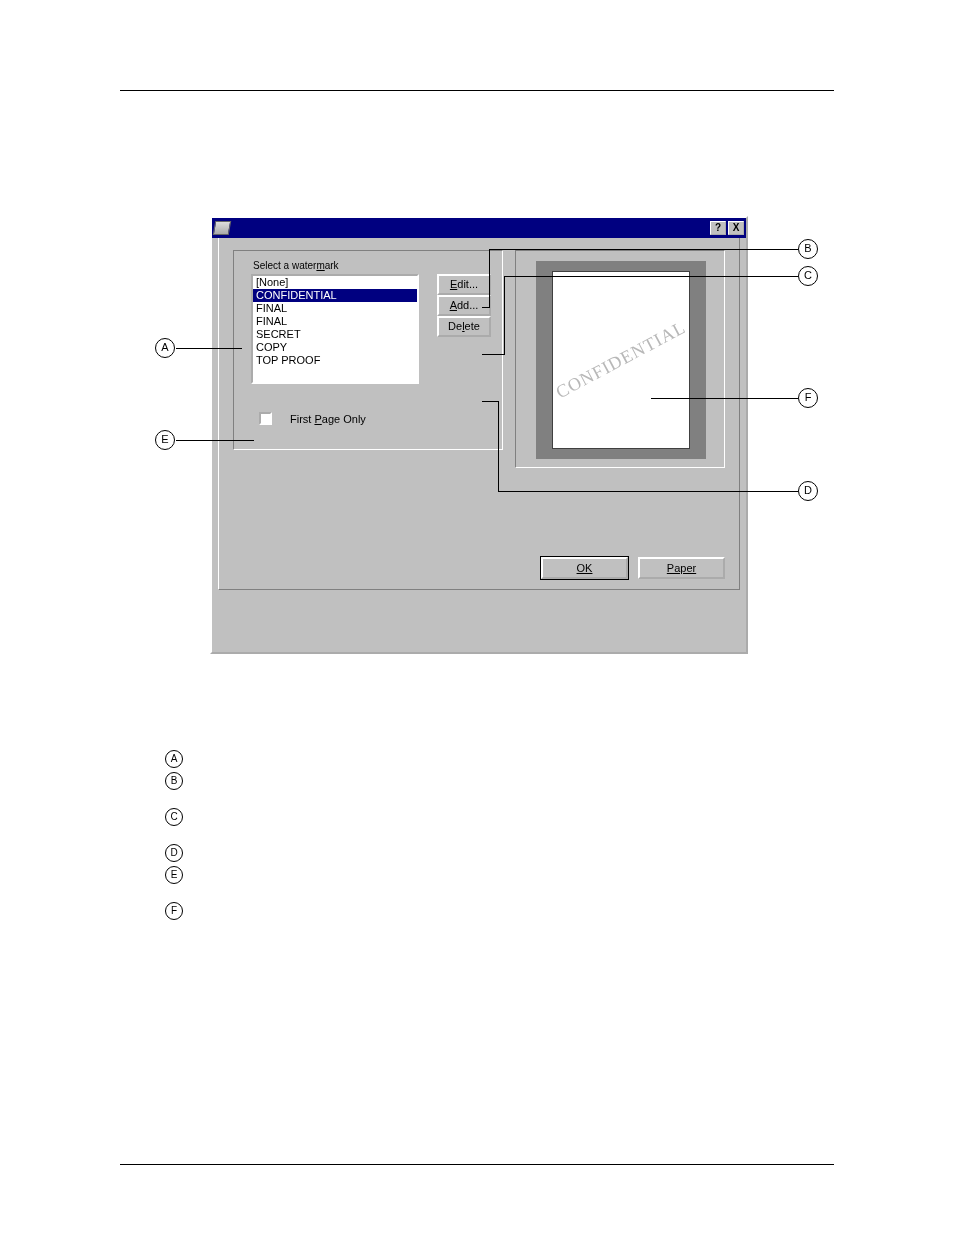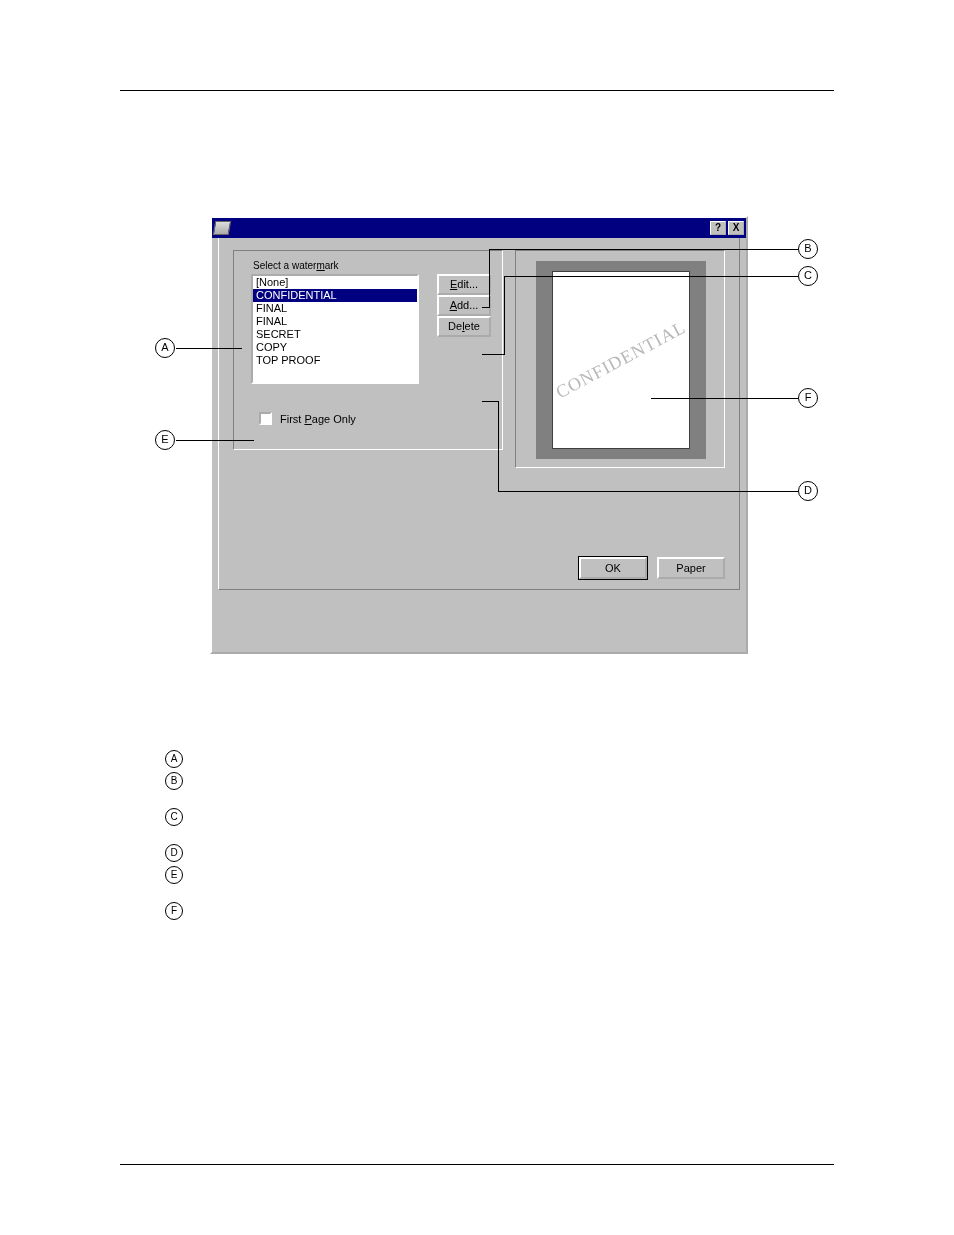--- a/index.html
+++ b/index.html
@@ -128,21 +128,21 @@
     border: 2px outset #fff;
     font-size: 11px;
     text-align: center;
     line-height: 17px;
     cursor: default;
   }
   .winbtn u { text-decoration: underline; }
   .chk-wrap {
     position: absolute;
     left: 40px; top: 174px;
-    display: flex; align-items: center; gap: 8px;
+    display: flex; align-items: center; gap: 18px;
     font-size: 11px;
   }
   .chkbox {
     width: 13px; height: 13px;
     background: #fff;
     border: 2px inset #fff;
   }
   .preview {
     position: absolute;
     left: 296px; top: 12px;
@@ -175,27 +175,28 @@
     font-size: 18px;
     letter-spacing: 1px;
     white-space: nowrap;
   }
   .dlg-buttons {
     position: absolute;
     right: 14px; bottom: 10px;
     display: flex; gap: 10px;
   }
   .dlg-buttons .winbtn2 {
-    width: 68px; height: 22px;
+    width: 87px; height: 22px;
     background: #c0c0c0;
     border: 2px outset #fff;
     font-size: 11px;
     text-align: center;
     line-height: 18px;
     cursor: default;
+    text-decoration: underline;
   }
   .ok-btn { outline: 1px solid #000; }
   
   .callout {
     position: absolute;
     width: 20px; height: 20px;
     border: 1.5px solid #000;
     border-radius: 50%;
     text-align: center;
     line-height: 17px;

